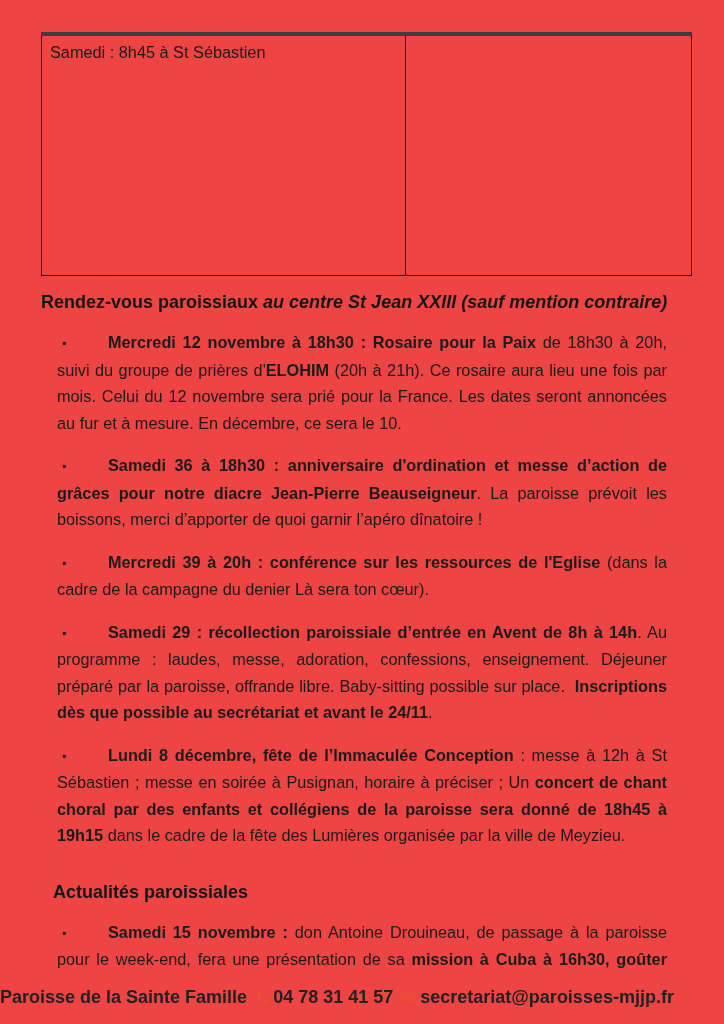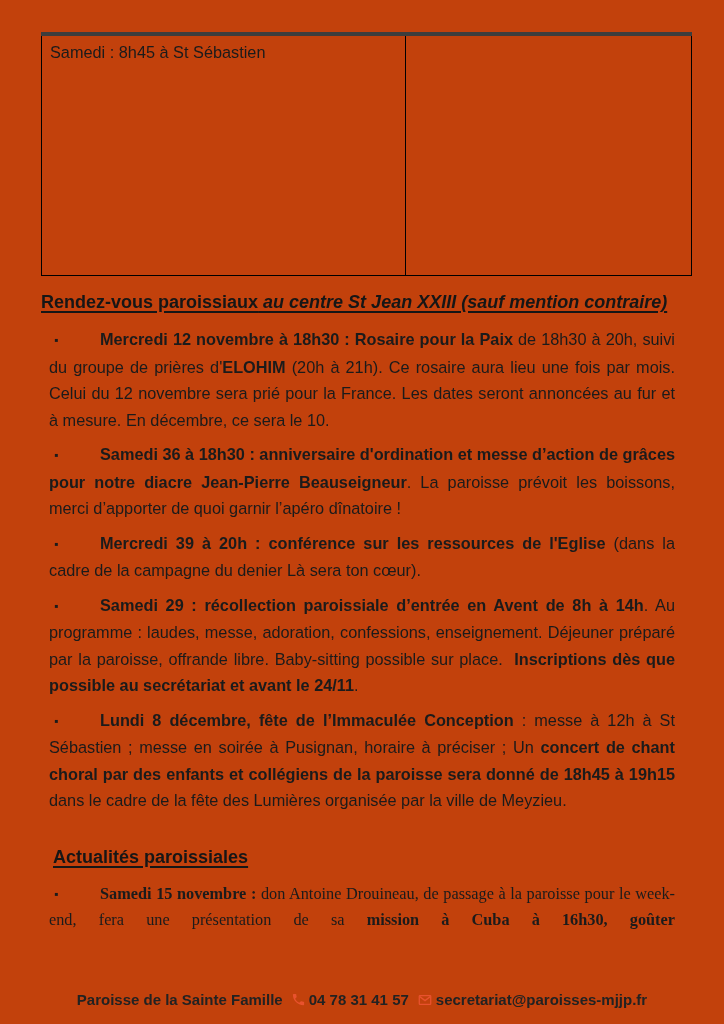--- a/index.html
+++ b/index.html
@@ -1,44 +1,44 @@
 <!DOCTYPE html>
 <html lang="fr"><head>
 <meta charset="utf-8">
 <style>
   html,body{margin:0;padding:0;}
   body{
     width:724px;height:1024px;background:#ffffff;
     font-family:"Liberation Sans","DejaVu Sans",sans-serif;
     color:#1b1b1b;
   }
-  .page{position:relative;width:724px;height:1024px;overflow:hidden;background:#c2410c;}
+  .page{position:relative;width:724px;height:1024px;overflow:hidden;background:#ef4444;}
   .content{padding:32px 41px 0 41px;}
 
   
   table.top-table{border-collapse:collapse;width:650px;table-layout:fixed;
     border-top:4px solid #3d3d3d;}
   table.top-table td{border:1.5px solid #000;vertical-align:top;
     padding:4px 8px;font-size:16.3px;height:231px;line-height:24px;}
 
   
   .h-section{font-size:18px;font-weight:bold;margin:16px 0 13px 0;color:#161616;}
-  .h-section .u{text-decoration:underline;text-decoration-thickness:1.7px;text-underline-offset:3px;}
+  .h-section .u{text-decoration-thickness:1.7px;text-underline-offset:3px;}
   .h-section .it{font-style:italic;}
   .h-actualites{margin-top:33px;padding-left:12px;}
 
   
-  p.para{margin:8px;font-size:16.3px;line-height:26.5px;text-align:justify;color:#1b1b1b;}
+  p.para{margin:16px;font-size:16.3px;line-height:26.5px;text-align:justify;color:#1b1b1b;}
   p.para .b{font-weight:bold;}
   .marker{display:inline-block;width:46px;padding-left:5px;font-size:12px;vertical-align:1px;}
-  p.cut{text-align-last:justify;font-family:Liberation Serif, serif;}
+  p.cut{text-align-last:justify;}
 
   
-  .footer{position:absolute;bottom:16px;left:0;width:100%;text-align:center;
-    font-weight:bold;font-size:15px;color:#222;}
+  .footer{position:absolute;bottom:16px;left:0;width:100%;text-align:left;
+    font-weight:bold;font-size:18px;color:#222;}
   .footer .ico{vertical-align:-2px;margin:0 3px 0 8px;}
 </style>
 </head>
 <body>
 
 <div class="page">
   <div class="content">
 
     <table class="top-table">
       <colgroup>

